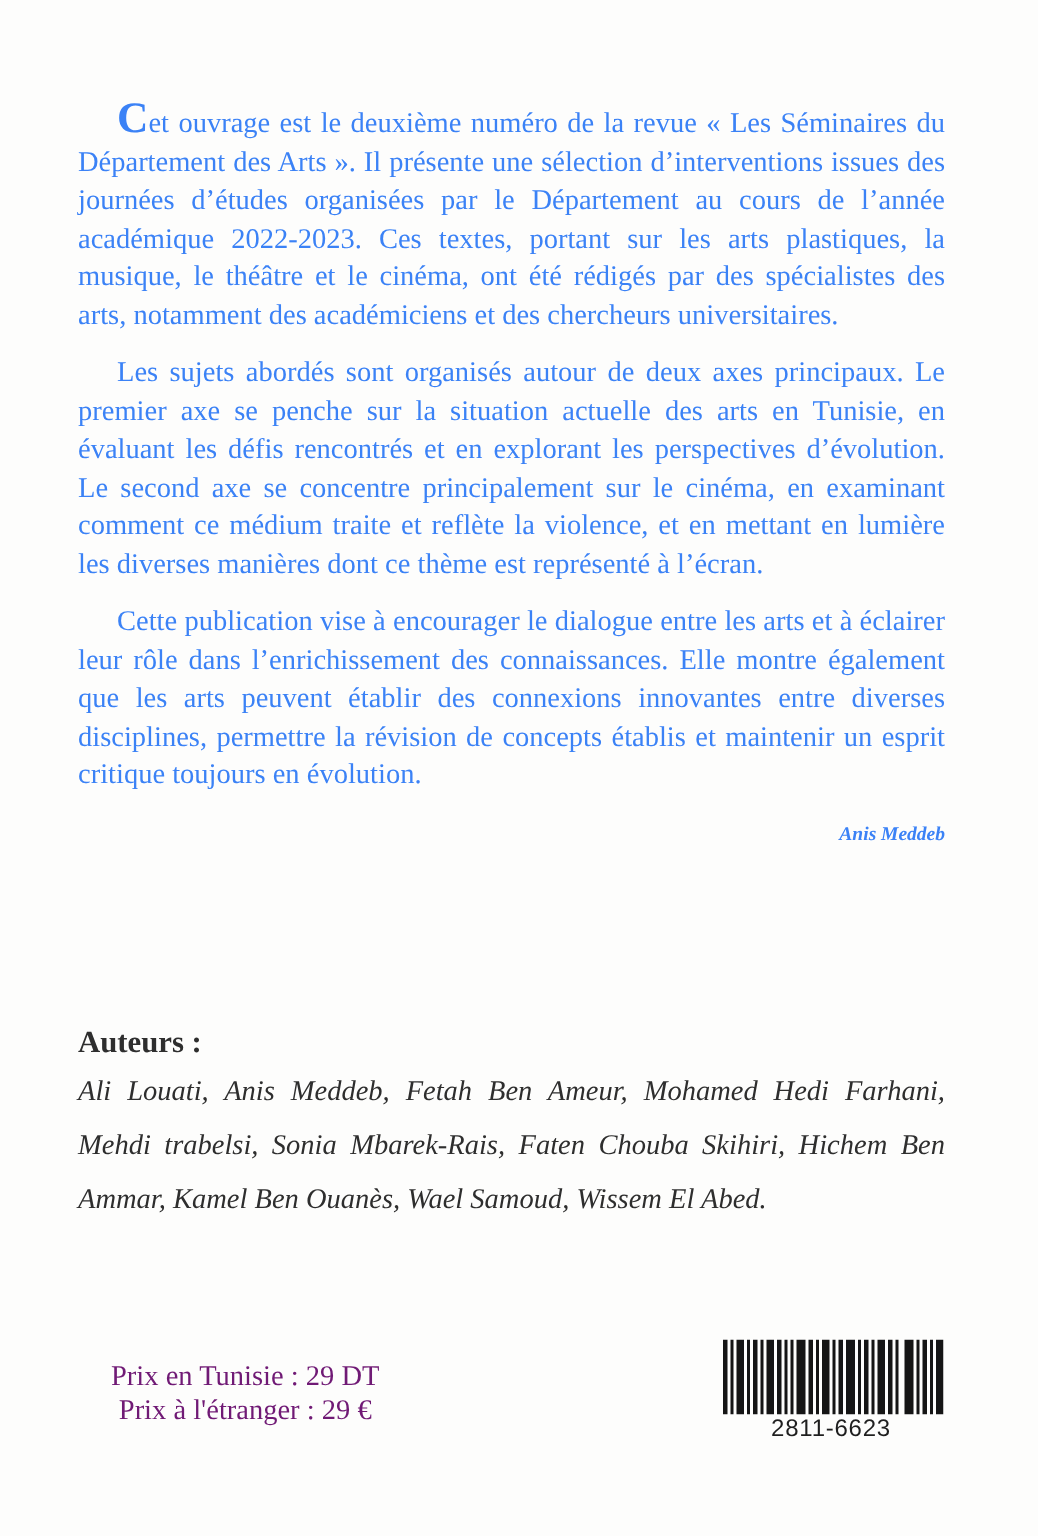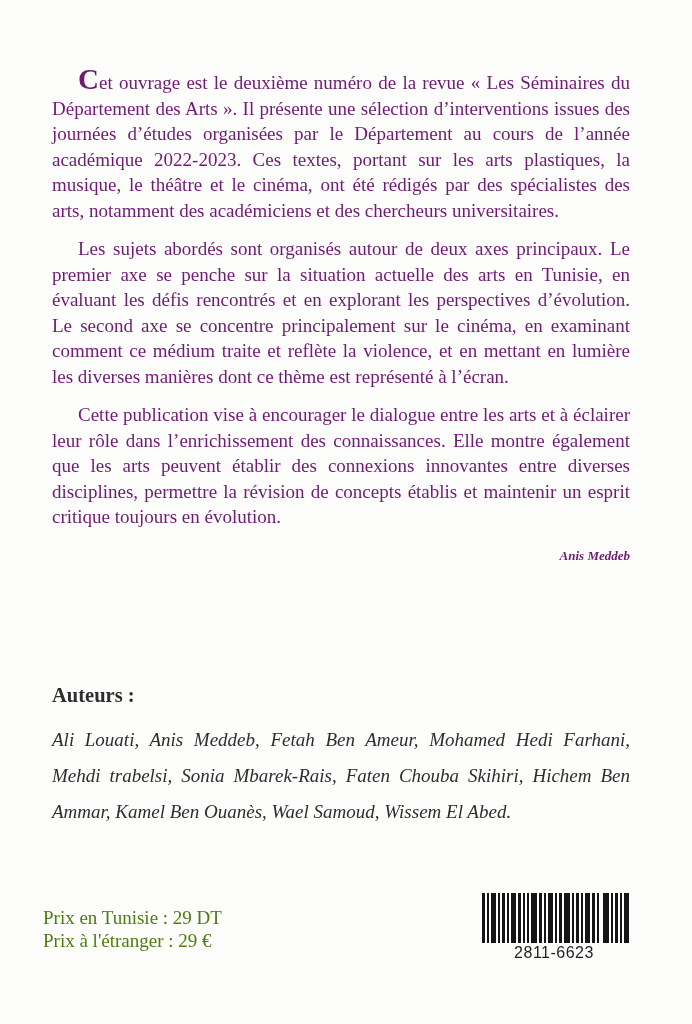--- a/index.html
+++ b/index.html
@@ -18,21 +18,21 @@
   }
 
   
   .synopsis {
     position: absolute;
     left: 52px; top: 70px;
     width: 578px;
     font-size: 19px;
     line-height: 25.5px;
     text-align: justify;
-    color: #701a75;
+    color: #3b82f6;
   }
   .para { margin: 0 0 13px 0; text-indent: 26px; }
   .lead {
     font-size: 29px;
     font-weight: 700;
     line-height: 0;
   }
   .signature {
     text-align: right;
     font-weight: 700;
@@ -45,36 +45,37 @@
   .authors {
     position: absolute;
     left: 52px; top: 682px;
     width: 578px;
     color: #2e2e2e;
   }
   .authors-heading {
     font-weight: 700;
     font-size: 20.5px;
     line-height: 26px;
-    margin-bottom: 14px;
+    margin-bottom: 2px;
   }
   .authors-list {
     font-style: italic;
     font-size: 19px;
     line-height: 36px;
     text-align: justify;
   }
 
   
   .pricing {
     position: absolute;
-    left: 43px; top: 906px;
+    left: 74px; top: 906px;
     font-size: 19px;
     line-height: 23px;
-    color: #4d7c0f;
+    color: #701a75;
+    text-align: center;
   }
 
   
   .barcode {
     position: absolute;
     left: 482px; top: 893px;
     width: 144px;
     text-align: center;
   }
   .barcode svg { display: block; }

